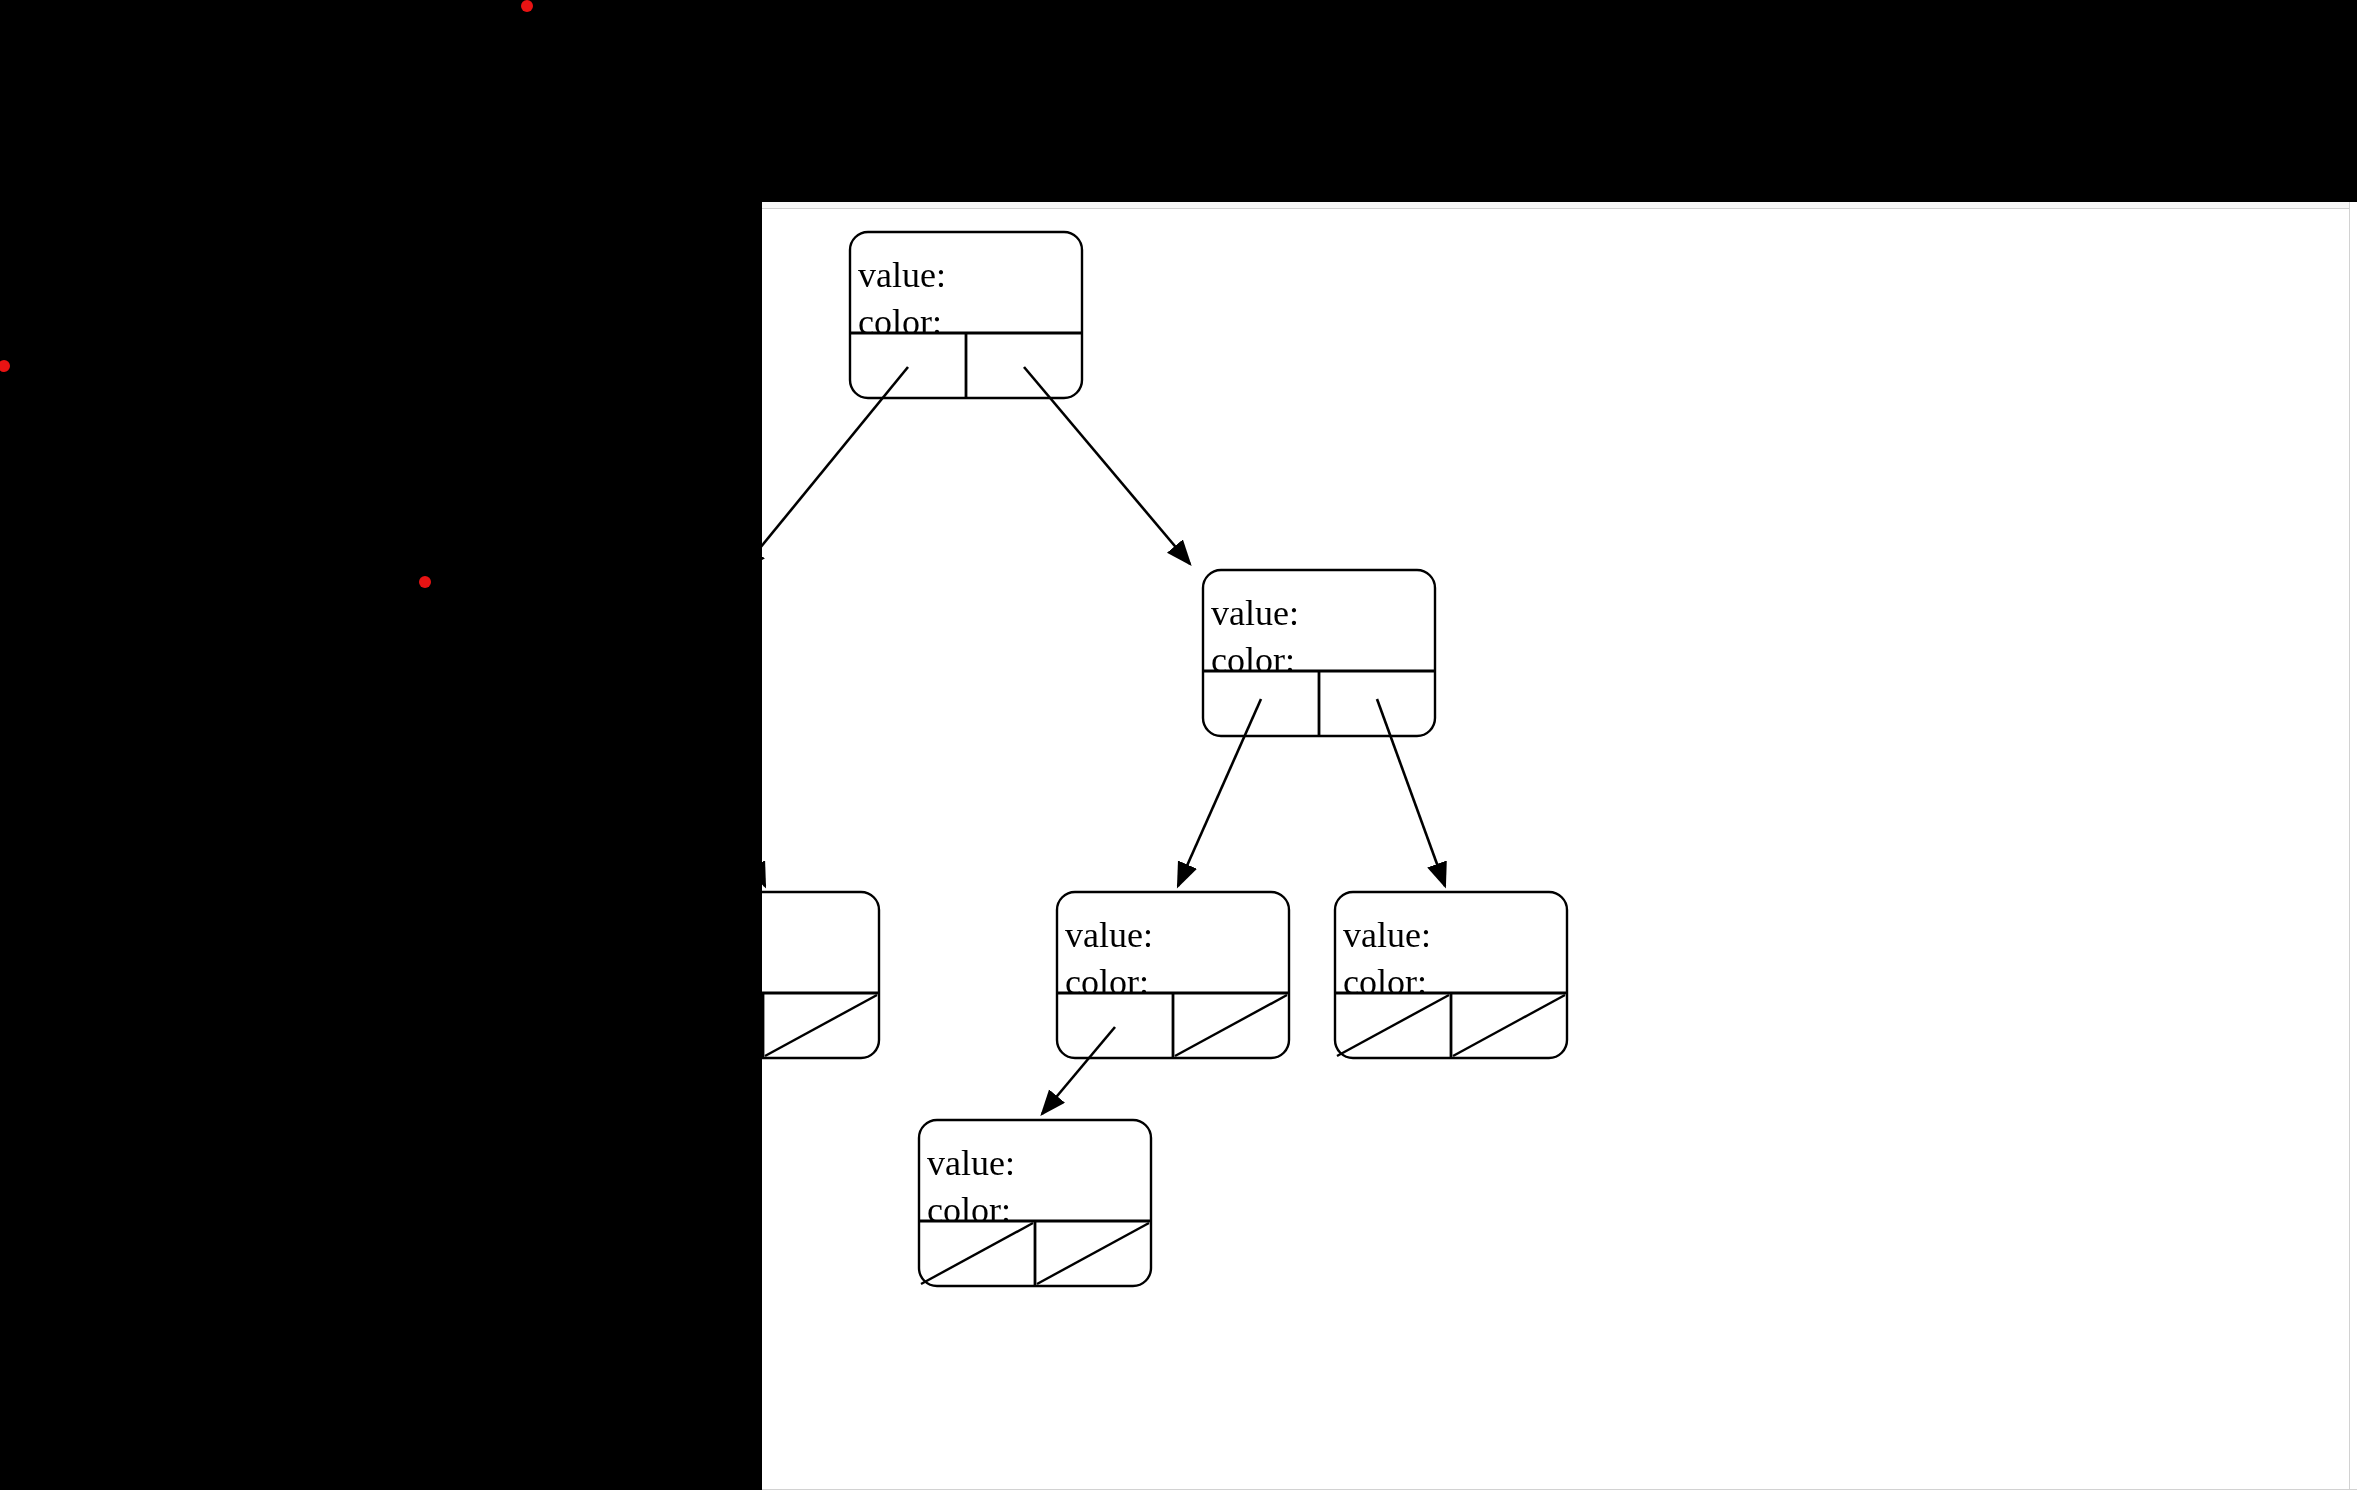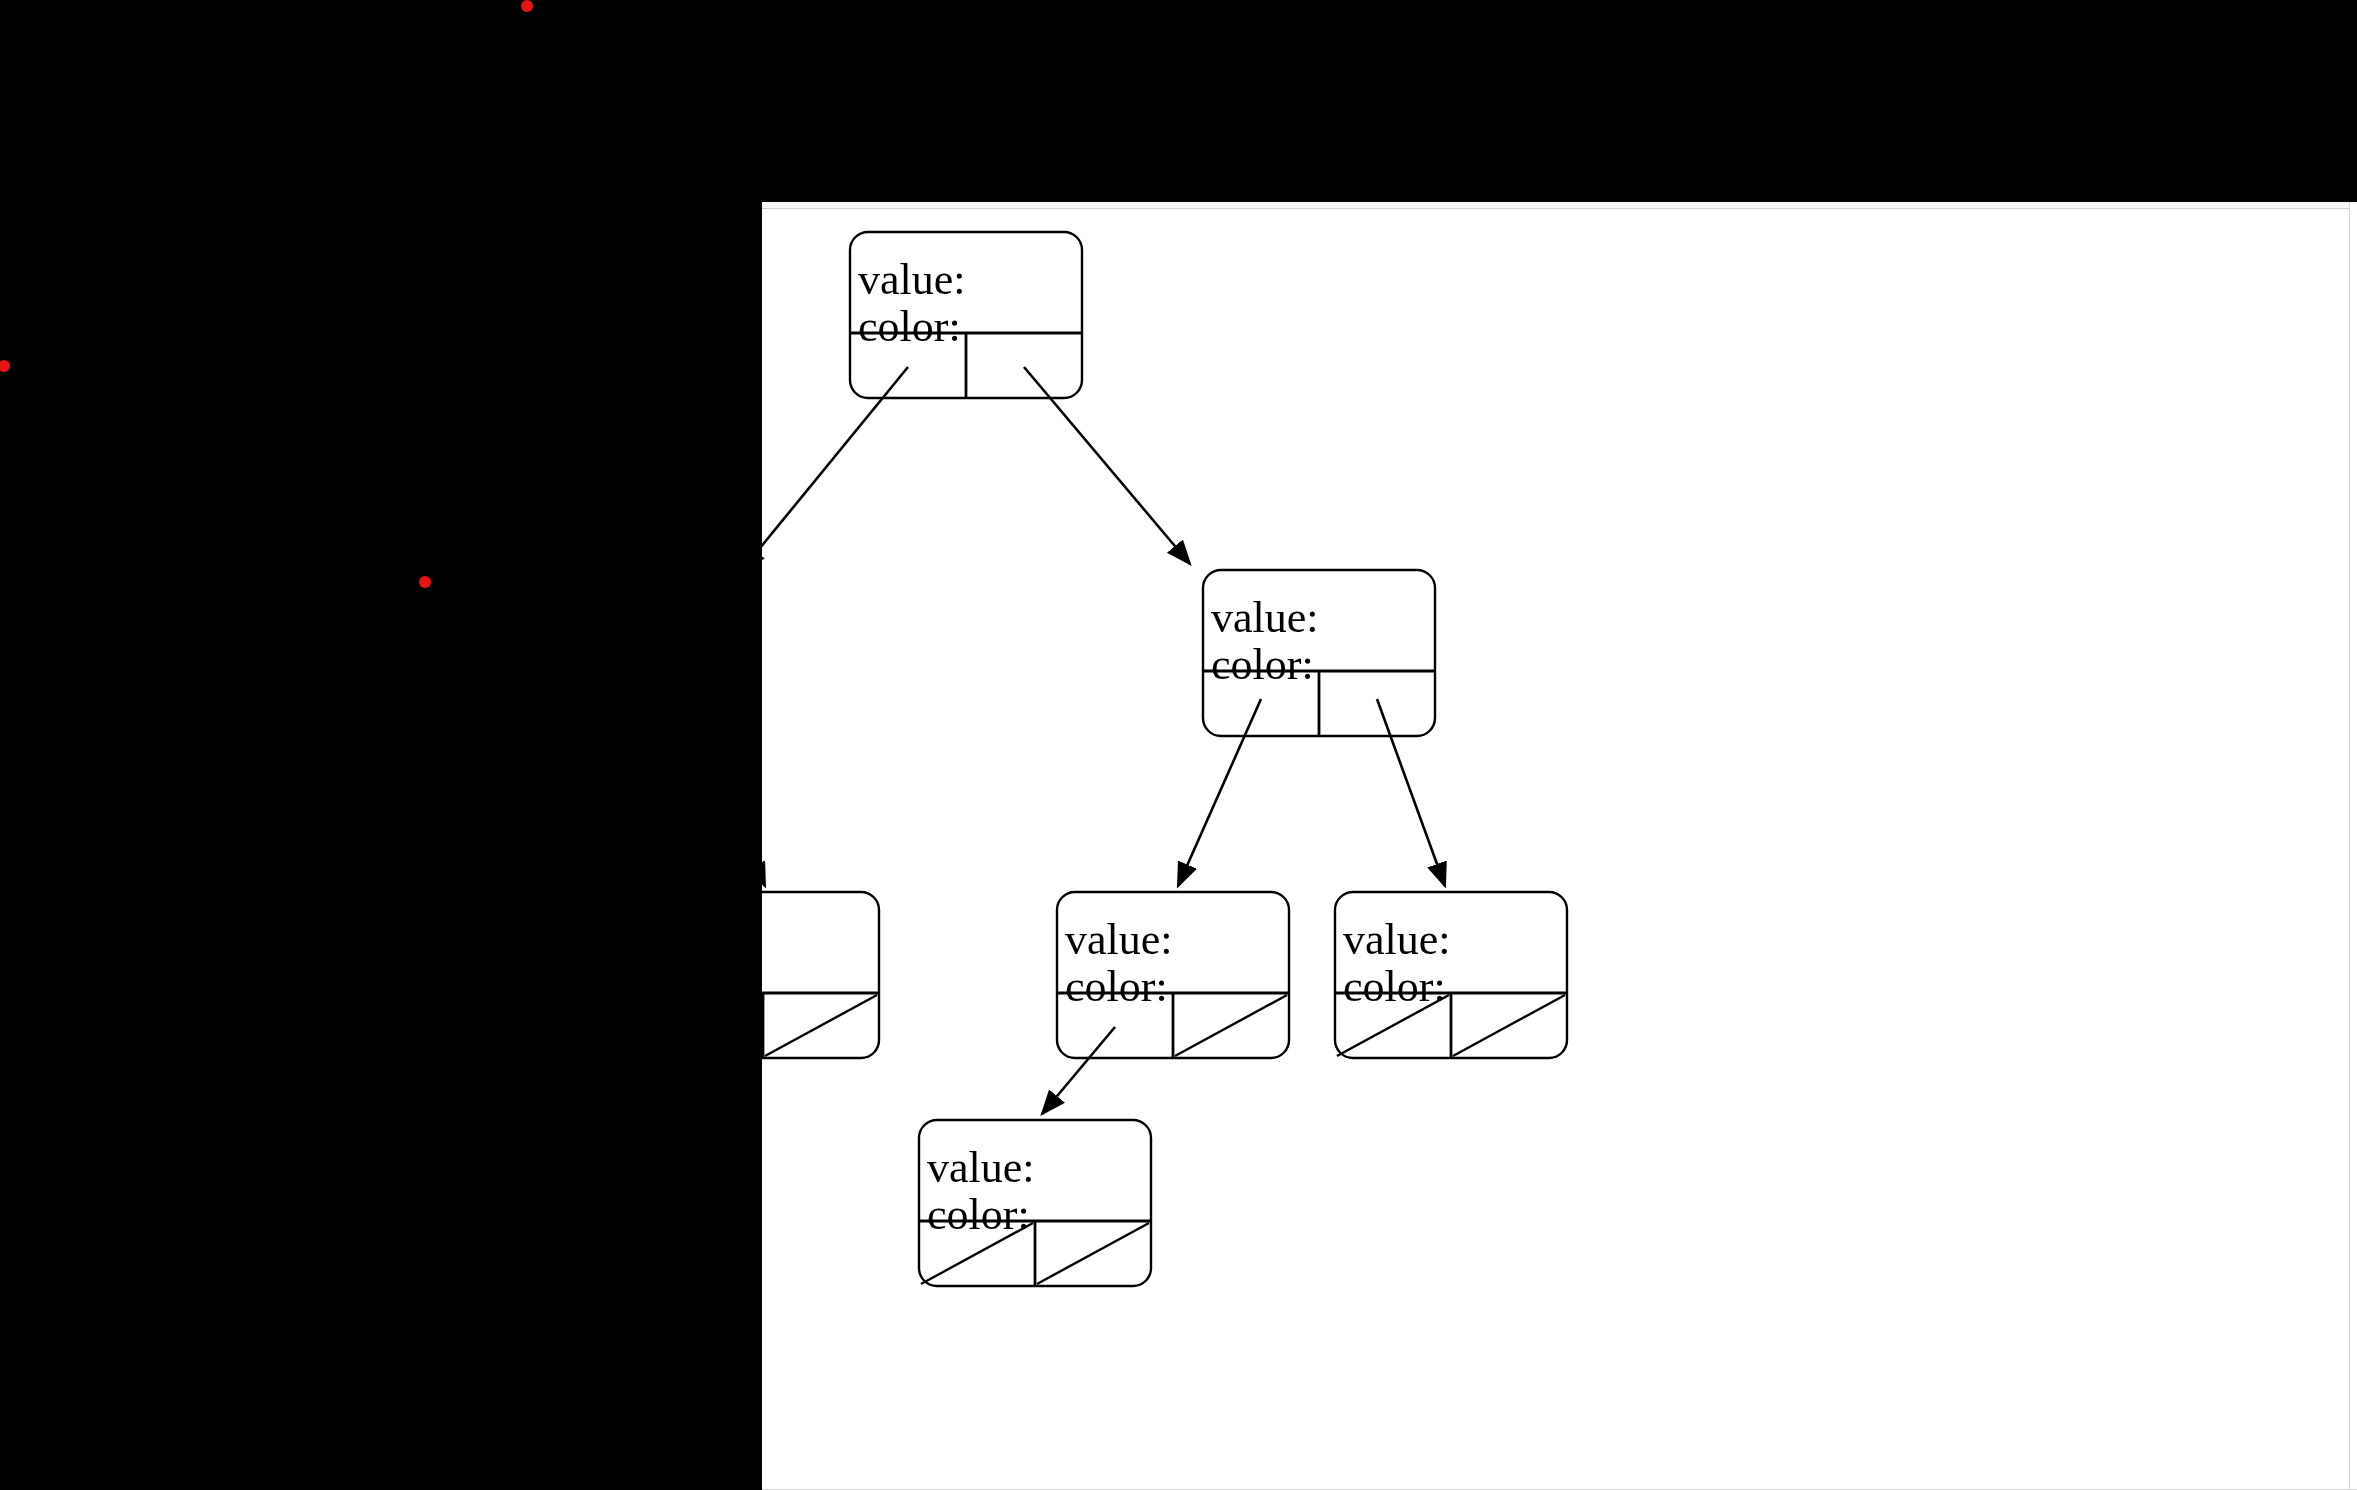--- a/index.html
+++ b/index.html
@@ -70,21 +70,21 @@
   }
   #svg-layer {
     position: absolute;
     left: 0; top: 0;
     width: 1595px;
     height: 1288px;
   }
   .node-label {
     position: absolute;
     font-family: "Liberation Serif", serif;
-    font-size: 44px;
+    font-size: 36px;
     color: #000000;
     white-space: nowrap;
     letter-spacing: 0px;
   }
 </style>
 </head>
 <body>
 
 <div id="screen">
 

